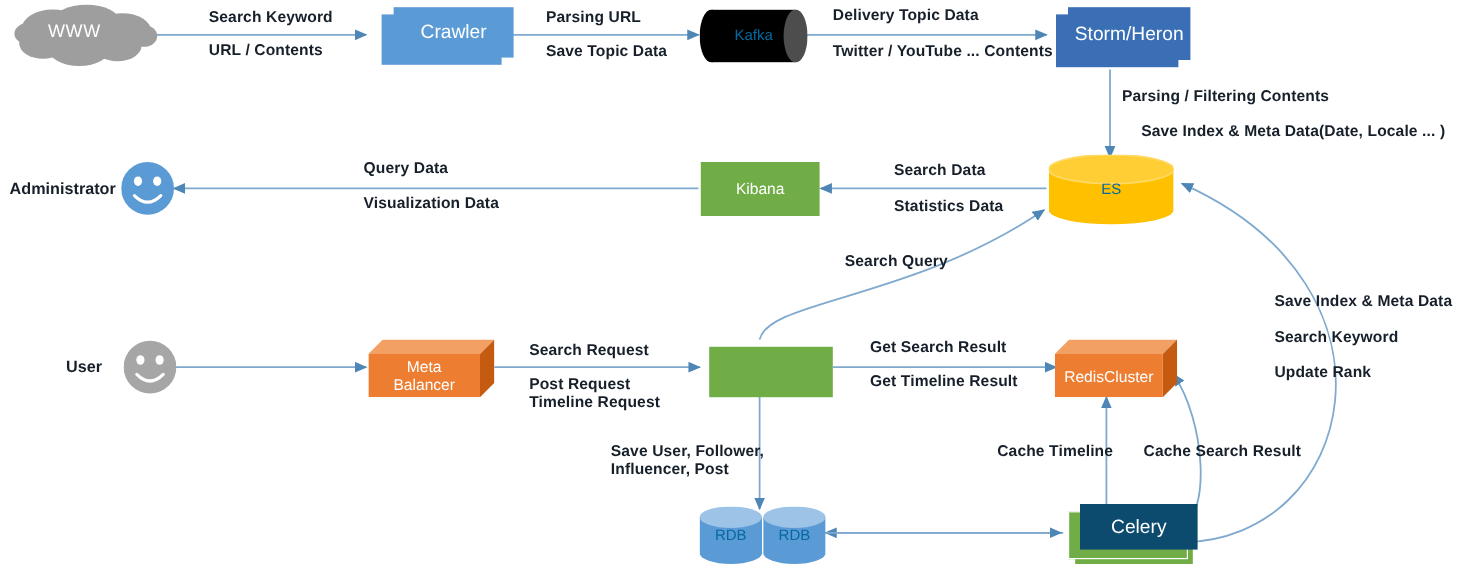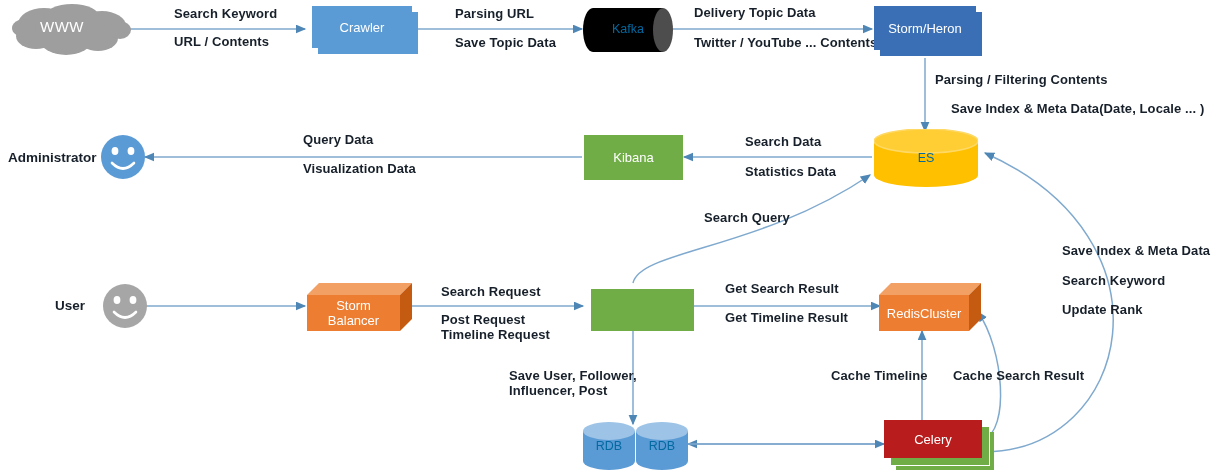--- a/index.html
+++ b/index.html
@@ -21,22 +21,22 @@
   .actor-text{position:absolute;font-weight:bold;font-size:13.5px;color:#17202a;white-space:nowrap;}
 
   
   .rect{
     display:flex;align-items:center;justify-content:center;
     color:#ffffff;font-size:13px;text-align:center;line-height:15px;
   }
   
   .stackwrap{position:absolute;}
   .stack-face{
-    position:absolute;left:0;top:0;display:flex;align-items:center;justify-content:center;
-    color:#fff;font-size:13px;text-align:left;line-height:15px;z-index:4;
+    position:absolute;left:16px;top:0;display:flex;align-items:center;justify-content:center;
+    color:#fff;font-size:16px;text-align:left;line-height:15px;z-index:4;
   }
   .stack-sh{position:absolute;z-index:1;}
 
   
   .cube{position:absolute;}
   .cube-front{position:absolute;display:flex;align-items:center;justify-content:center;
     color:#fff;font-size:13px;text-align:center;line-height:15px;z-index:3;}
   .cube svg{position:absolute;left:0;top:0;z-index:2;}
 
   
@@ -164,21 +164,21 @@
   </div>
   <div class="actor-text" style="left:55px;top:298px;">User</div>
 
   <div class="cube" style="left:307px;top:283px;width:105px;height:48px;">
     <svg width="105" height="48" viewBox="0 0 105 48">
       <polygon points="0,12 12,0 105,0 93,12" fill="#F2A064"></polygon>
       <polygon points="93,12 105,0 105,36 93,48" fill="#C55A11"></polygon>
       <rect x="0" y="12" width="93" height="36" fill="#ED7D31"></rect>
     </svg>
     <div class="cube-front" style="left:0;top:12px;width:93px;height:36px;flex-direction:column;">
-      <span>Storm</span>
+      <span>Meta</span>
       <span>Balancer</span>
     </div>
   </div>
 
   <div class="stackwrap" style="left:585px;top:283px;width:110px;height:48px;">
     <div class="stack-sh" style="left:6px;top:6px;width:103px;height:42px;background:#70AD47;"></div>
   </div>
 
   <div class="cube" style="left:879px;top:283px;width:102px;height:48px;">
     <svg width="102" height="48" viewBox="0 0 102 48">
@@ -204,21 +204,21 @@
     <svg width="52" height="48" viewBox="0 0 52 48">
       <path d="M0,9 L0,39 A26,9 0 0 0 52,39 L52,9 Z" fill="#5B9BD5"></path>
       <ellipse cx="26" cy="9" rx="26" ry="9" fill="#9DC3E6"></ellipse>
     </svg>
     <div class="cyl-label" style="top:17px;">RDB</div>
   </div>
 
   <div class="stackwrap" style="left:884px;top:420px;width:112px;height:56px;">
     <div class="stack-sh" style="left:12px;top:12px;width:98px;height:38px;background:#70AD47;"></div>
     <div class="stack-sh" style="left:6px;top:6px;width:98px;height:38px;background:#70AD47;border:1px solid #ffffff;"></div>
-    <div class="stack-face" style="width:98px;height:38px;background:#b91c1c;">Celery</div>
+    <div class="stack-face" style="width:98px;height:38px;background:#0c4a6e;">Celery</div>
   </div>
 
   <div class="lbl" style="left:174px;top:6px;">Search Keyword</div>
   <div class="lbl" style="left:174px;top:34px;">URL / Contents</div>
 
   <div class="lbl" style="left:455px;top:6px;">Parsing URL</div>
   <div class="lbl" style="left:455px;top:35px;">Save Topic Data</div>
 
   <div class="lbl" style="left:694px;top:5px;">Delivery Topic Data</div>
   <div class="lbl" style="left:694px;top:35px;">Twitter / YouTube ... Contents</div>

